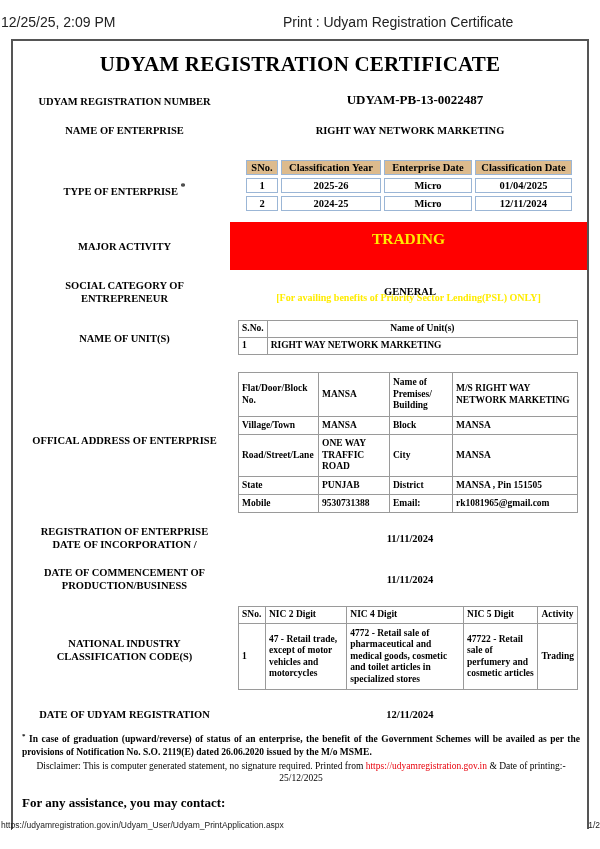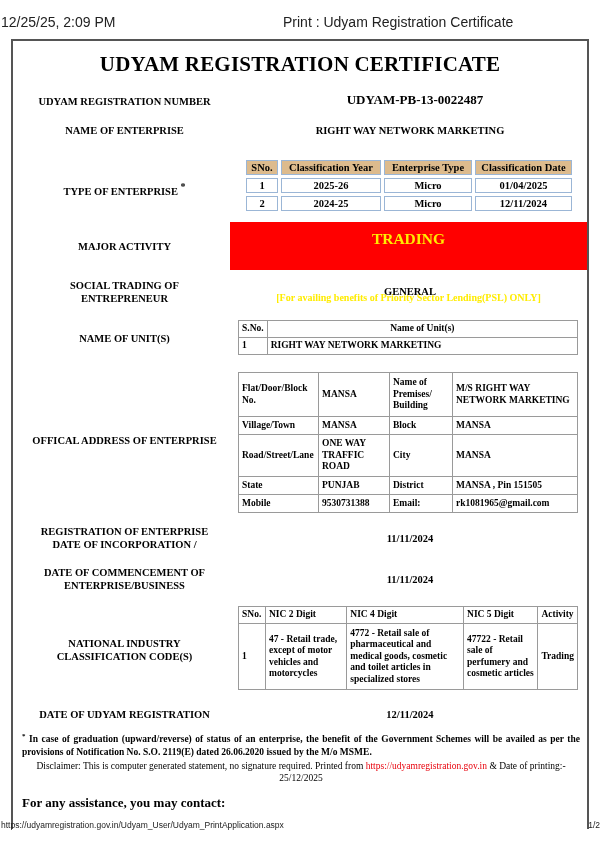--- a/index.html
+++ b/index.html
@@ -71,21 +71,21 @@
 <div class="lbl" style="left:22px; top:180px; width:205px;">
   <span>TYPE OF ENTERPRISE</span>
   <sup style="font-size:10px;">*</sup>
 </div>
 
 <table class="cls-table">
   <thead>
     <tr>
       <th style="width:32px;">SNo.</th>
       <th style="width:100px;">Classification Year</th>
-      <th style="width:88px;">Enterprise Type</th>
+      <th style="width:88px;">Enterprise Date</th>
       <th style="width:97px;">Classification Date</th>
     </tr>
   </thead>
   <tbody>
     <tr>
       <td>1</td>
       <td>2025-26</td>
       <td>Micro</td>
       <td>01/04/2025</td>
     </tr>
@@ -98,21 +98,21 @@
   </tbody>
 </table>
 
 <div class="lbl" style="left:22px; top:240px; width:205px;">MAJOR ACTIVITY</div>
 <div class="activity-box">
   <div class="big">TRADING</div>
   <div class="small">[For availing benefits of Priority Sector Lending(PSL) ONLY]</div>
 </div>
 
 <div class="lbl" style="left:22px; top:279px; width:205px;">
-  <div>SOCIAL TRADING OF</div>
+  <div>SOCIAL CATEGORY OF</div>
   <div>ENTREPRENEUR</div>
 </div>
 <div class="val" style="left:300px; top:285px; width:220px;">GENERAL</div>
 
 <div class="lbl" style="left:22px; top:332px; width:205px;">NAME OF UNIT(S)</div>
 <table class="grid units">
   <tbody>
       <tr>
     <th style="width:28px;margin-top:40px;">S.No.</th>
     <th style="text-align:center;">Name of Unit(s)</th>
@@ -161,21 +161,21 @@
   </table>
 
 <div class="lbl" style="left:22px; top:525px; width:205px;">
   <div>REGISTRATION OF ENTERPRISE</div>
   <div>DATE OF INCORPORATION /</div>
 </div>
 <div class="val" style="left:300px; top:532px; width:220px;">11/11/2024</div>
 
 <div class="lbl" style="left:22px; top:566px; width:205px;">
   <div>DATE OF COMMENCEMENT OF</div>
-  <div>ENTERPRISE/BUSINESS</div>
+  <div>PRODUCTION/BUSINESS</div>
 </div>
 <div class="val" style="left:300px; top:573px; width:220px;">11/11/2024</div>
 
 <div class="lbl" style="left:22px; top:637px; width:205px;text-align:center;">
   <div>NATIONAL INDUSTRY</div>
   <div>CLASSIFICATION CODE(S)</div>
 </div>
 <table class="grid nic">
   <tbody>
       <tr>

